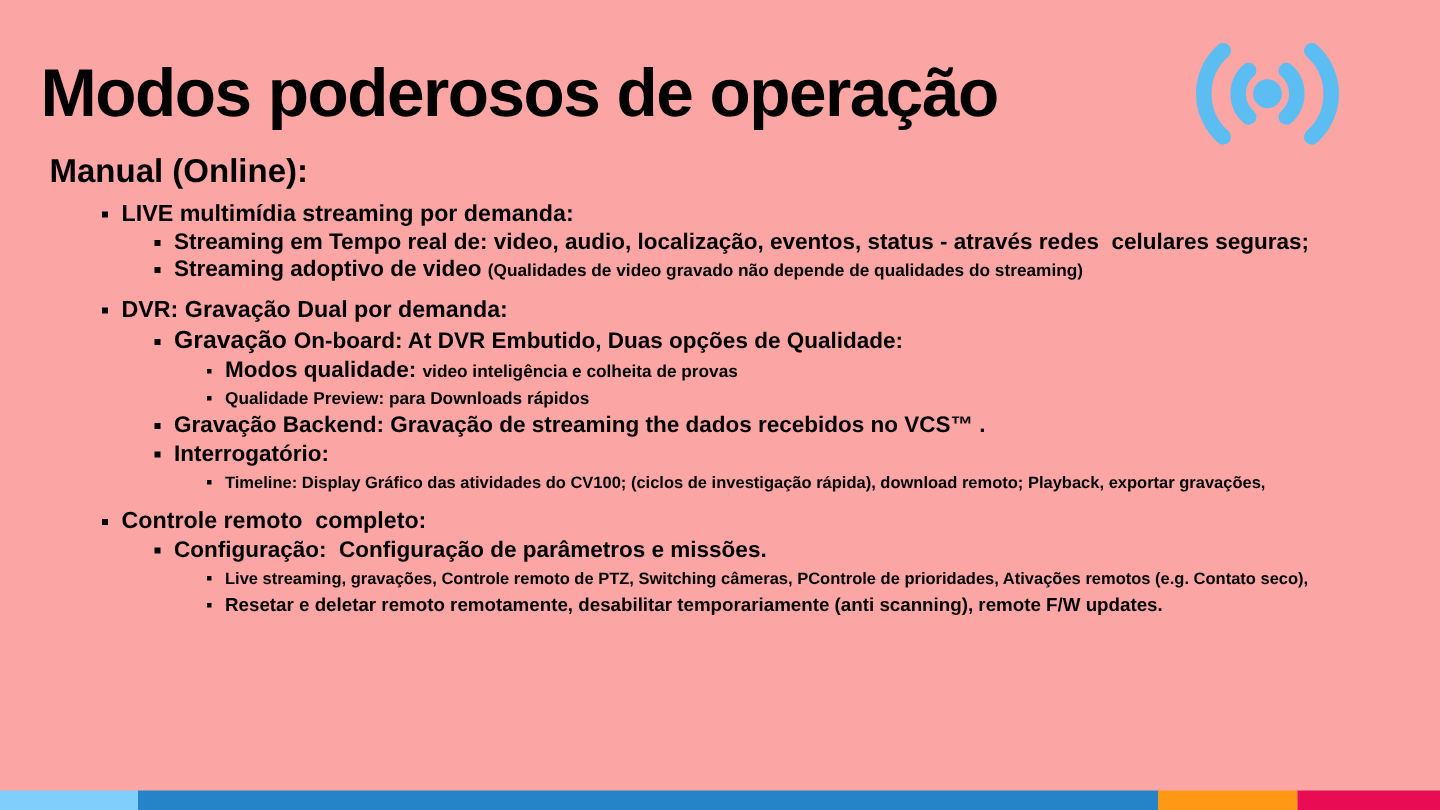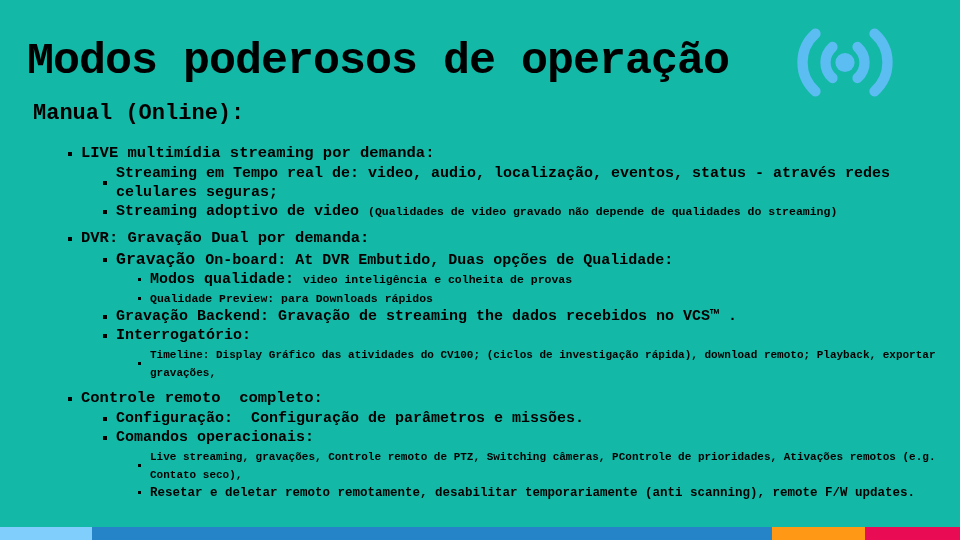--- a/index.html
+++ b/index.html
@@ -1,21 +1,21 @@
 <!DOCTYPE html>
 <html><head>
 <meta charset="utf-8">
 <style>
   html,body{margin:0;padding:0;background:#e8e8e8;}
   #slide{
     position:relative;
     width:960px;height:540px;
-    background:#14b8a6;
+    background:#fca5a5;
     overflow:hidden;
-    font-family:Liberation Mono, monospace;
+    font-family:Liberation Sans, sans-serif;
     color:#000;
   }
   
   #title{
     position:absolute;left:27px;top:36px;
     font-size:45px;font-weight:700;letter-spacing:-1px;
     white-space:nowrap;
   }
   #subtitle{
     position:absolute;left:33px;top:101px;
@@ -25,21 +25,21 @@
   
   #logo{
     position:absolute;right:56px;top:14px;
     width:118px;height:97px;
   }
   #logo svg{width:100%;height:100%;}
   .logo-stroke{stroke:#5BBDF2;stroke-width:14;fill:none;stroke-linecap:round;}
   .logo-fill{fill:#5BBDF2;}
   
   #bullet-list{
-    position:absolute;left:68px;top:143px;right:10px;
+    position:absolute;left:68px;top:132px;right:10px;
   }
   #bullet-list > .group + .group{margin-top:7px;}
   .group .group{margin-left:35px;}
   .row{display:flex;align-items:center;}
   .bullet{flex:none;background:#000;margin-right:9px;}
   .b0{width:4px;height:4px;}
   .b1{width:4px;height:4px;}
   .b2{width:3px;height:3px;}
   .txt{white-space:pre-wrap;font-weight:700;}
   .s-lg {font-size:15.5px;line-height:21px;}
@@ -141,24 +141,20 @@
           <span class="bullet b0"></span>
           <span class="txt"><span class="s-lg">Controle remoto  completo:</span></span>
         </div>
         <div class="group">
           <div class="row">
             <span class="bullet b1"></span>
             <span class="txt"><span class="s-md">Configuração:  Configuração de parâmetros e missões.</span></span>
           </div>
         </div>
         <div class="group">
-          <div class="row">
-            <span class="bullet b1"></span>
-            <span class="txt"><span class="s-md">Comandos operacionais:</span></span>
-          </div>
           <div class="group">
             <div class="row">
               <span class="bullet b2"></span>
               <span class="txt"><span class="s-xs">Live streaming, gravações, Controle remoto de PTZ, Switching câmeras, PControle de prioridades, Ativações remotos (e.g. Contato seco),</span></span>
             </div>
           </div>
           <div class="group">
             <div class="row">
               <span class="bullet b2"></span>
               <span class="txt"><span class="s-sm2">Resetar e deletar remoto remotamente, desabilitar temporariamente (anti scanning), remote F/W updates.</span></span>

